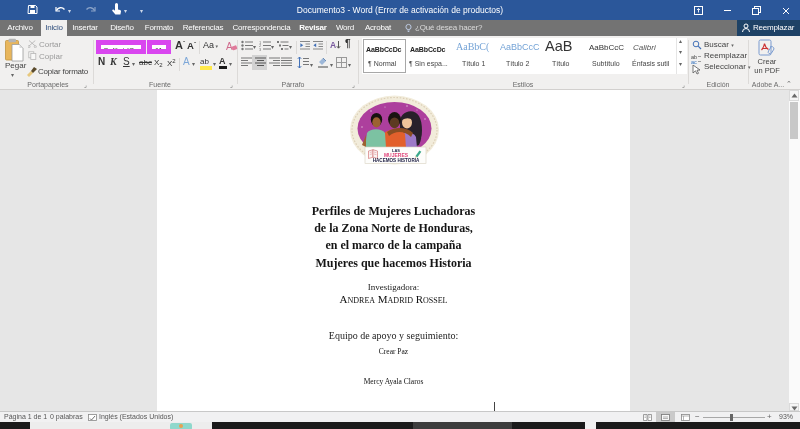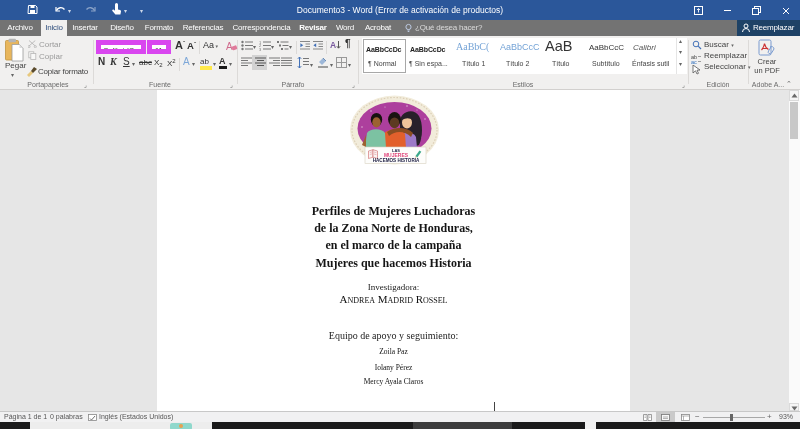--- a/index.html
+++ b/index.html
@@ -336,22 +336,21 @@
       <path d="M66.5 61 l4 -5.5 l1.8 1.2 l-4 5.8 z" fill="#3aa88a"></path>
       <path d="M66.5 61 l-0.5 1.8 l1.8 -0.5 z" fill="#e8b48f"></path>
     </svg>
 
     <div class="abs serif" style="left:157px;top:113px;width:473px;text-align:center;font-weight:bold;font-size:12px;line-height:17.2px;color:#151515;">
       Perfiles de Mujeres Luchadoras<br>de la Zona Norte de Honduras,<br>en el marco de la campaña<br>Mujeres que hacemos Historia
     </div>
     <div class="abs serif" style="left:157px;top:192px;width:473px;text-align:center;font-size:9px;color:#222;">Investigadora:</div>
     <div class="abs serif" style="left:157px;top:203px;width:473px;text-align:center;font-size:11px;color:#111;font-variant:small-caps;">Andrea Madrid Rossel</div>
     <div class="abs serif" style="left:157px;top:240px;width:473px;text-align:center;font-size:10px;color:#222;">Equipo de apoyo y seguimiento:</div>
-    <div class="abs serif" style="left:157px;top:257px;width:473px;text-align:center;font-size:7.5px;color:#111;">Zoila Paz</div>
-    <div class="abs serif" style="left:157px;top:273px;width:473px;text-align:center;font-size:7.5px;color:#111;">Iolany Pérez</div>
+    <div class="abs serif" style="left:157px;top:257px;width:473px;text-align:center;font-size:7.5px;color:#111;">Crear Paz</div>
     <div class="abs serif" style="left:157px;top:287px;width:473px;text-align:center;font-size:7.5px;color:#111;">Mercy Ayala Claros</div>
     <div class="abs" style="left:494px;top:312px;width:1px;height:9px;background:#444;"></div>
   </div>
 
   <div class="abs" style="left:789px;top:90px;width:11px;height:321px;background:#fafafa;">
     <div class="abs" style="left:0;top:0;width:10px;height:11px;background:#f5f5f5;border:1px solid #dadada;box-sizing:border-box;"></div>
     <svg class="abs" style="left:2px;top:3px" width="7" height="5" viewBox="0 0 7 5">
         <path d="M0.5 4.5 L3.5 0.5 L6.5 4.5 z" fill="#6a6a6a"></path>
       </svg>
     <div class="abs" style="left:1px;top:12px;width:8px;height:37px;background:#c8c8c8;"></div>

